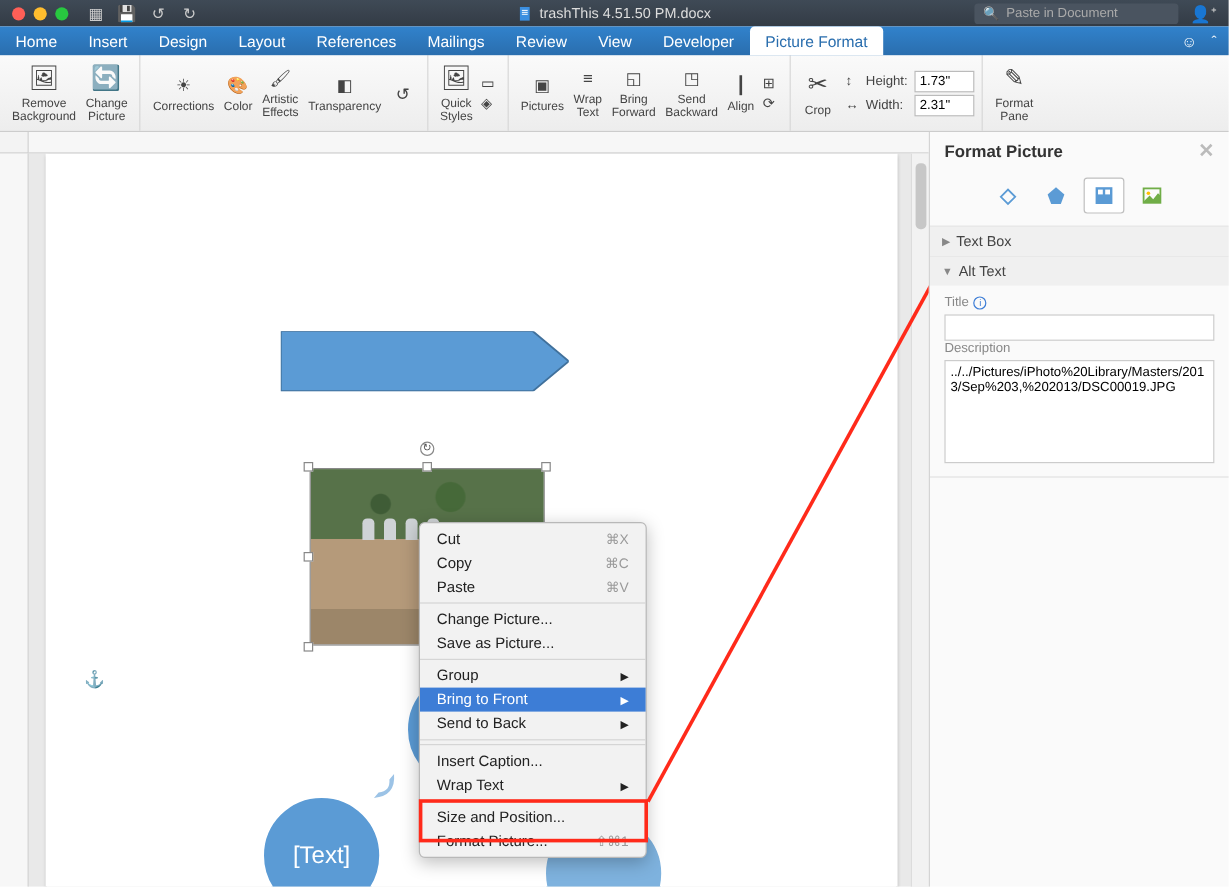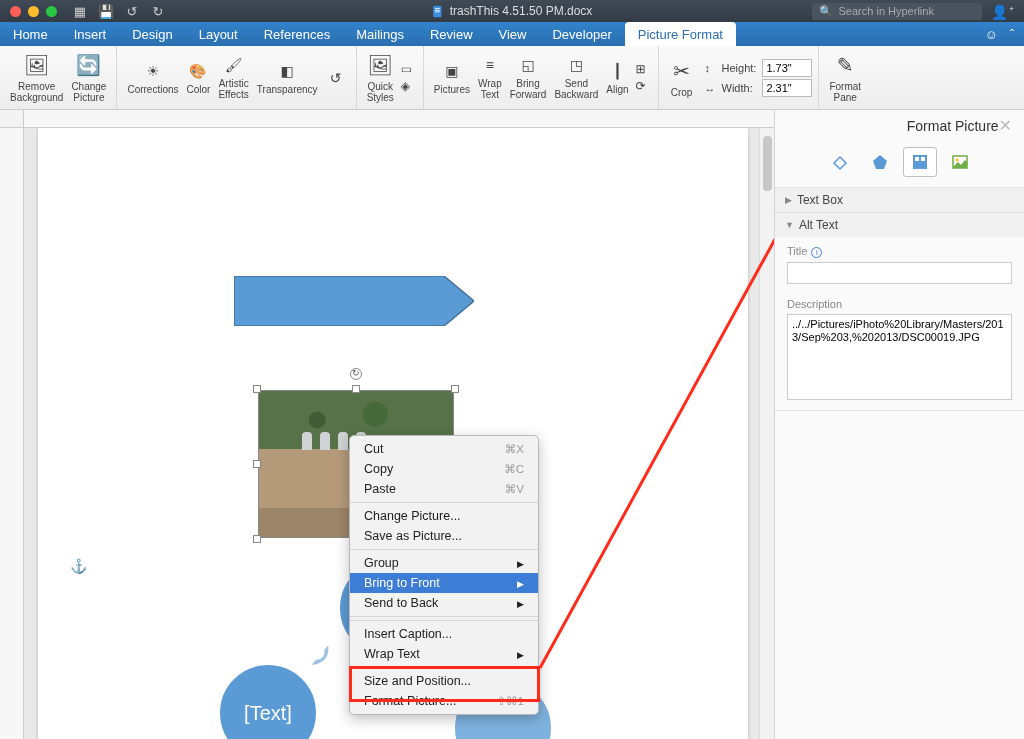--- a/index.html
+++ b/index.html
@@ -77,21 +77,21 @@
 .ctxmenu .sub::after{content:"▶";font-size:9px;margin-left:6px;}
 .ctxmenu .shortcut{color:#999;font-size:11.5px;}
 
 
 .red-box { position:absolute; border:3px solid #ff2a1a; }
 .red-box.rb1{top:556px;left:349px;width:191px;height:36px;}
 .red-line { position:absolute; top:50px; left:470px; width:360px; height:520px; pointer-events:none;}
 
 
 .sidebar { position:absolute; top:0; right:0; bottom:0; width:250px; background:#fafafa; border-left:1px solid #d4d4d4;}
-.sidebar .sb-title { padding:6px 12px; font-size:14px; font-weight:400; color:#333; display:flex; justify-content:flex-end; align-items:center;}
+.sidebar .sb-title { padding:6px 12px; font-size:14px; font-weight:700; color:#333; display:flex; justify-content:space-between; align-items:center;}
 .sidebar .sb-close { color:#bbb; font-size:16px;}
 .sb-tabs { display:flex; justify-content:center; gap:6px; padding:6px 0 10px; border-bottom:1px solid #e2e2e2;}
 .sb-tab { width:34px; height:30px; border:1px solid transparent; display:flex; align-items:center; justify-content:center; border-radius:3px;}
 .sb-tab.active{border-color:#bfbfbf; background:#fff;}
 .sb-section { border-bottom:1px solid #e2e2e2; }
 .sb-header { display:flex; align-items:center; gap:5px; padding:5px 10px; font-size:12px; color:#444; background:#f0f0f0;}
 .sb-header .tri{font-size:9px;color:#888;}
 .sb-body { padding:8px 12px; font-size:11px; color:#444;}
 .sb-body label { color:#888; display:block; margin-bottom:4px;}
 .sb-body input[type=text]{width:100%;height:22px;border:1px solid #ccc;background:#fff;font-size:11px;padding:2px 4px;}
@@ -122,21 +122,21 @@
     <svg class="docicon" viewBox="0 0 16 16">
         <rect x="2" y="1" width="10" height="14" fill="#3b8fe0"></rect>
         <rect x="4" y="4" width="6" height="1" fill="#fff"></rect>
         <rect x="4" y="6" width="6" height="1" fill="#fff"></rect>
         <rect x="4" y="8" width="6" height="1" fill="#fff"></rect>
       </svg>
     <span>trashThis 4.51.50 PM.docx</span>
   </div>
   <div class="search-box">
     <span>🔍</span>
-    <span>Search in Hyperlink</span>
+    <span>Paste in Document</span>
   </div>
   <span class="share-icon">👤⁺</span>
 </div>
 
 <div class="ribbon-tabs">
   <div class="tab">Home</div>
   <div class="tab">Insert</div>
   <div class="tab">Design</div>
   <div class="tab">Layout</div>
   <div class="tab">References</div>
@@ -393,18 +393,18 @@
         </div>
     </div>
     <div class="sb-section">
       <div class="sb-header">
           <span class="tri">▼</span>
           <span>Alt Text</span>
         </div>
       <div class="sb-body">
         <label><span>Title</span><span class="info-i">i</span></label>
         <input type="text" value="" style="">
-        <label style="margin-top:14px">Description</label>
+        <label style="margin-top:0">Description</label>
         <textarea style="">../../Pictures/iPhoto%20Library/Masters/2013/Sep%203,%202013/DSC00019.JPG</textarea>
       </div>
     </div>
   </div>
 </div>
 
 </body></html>

